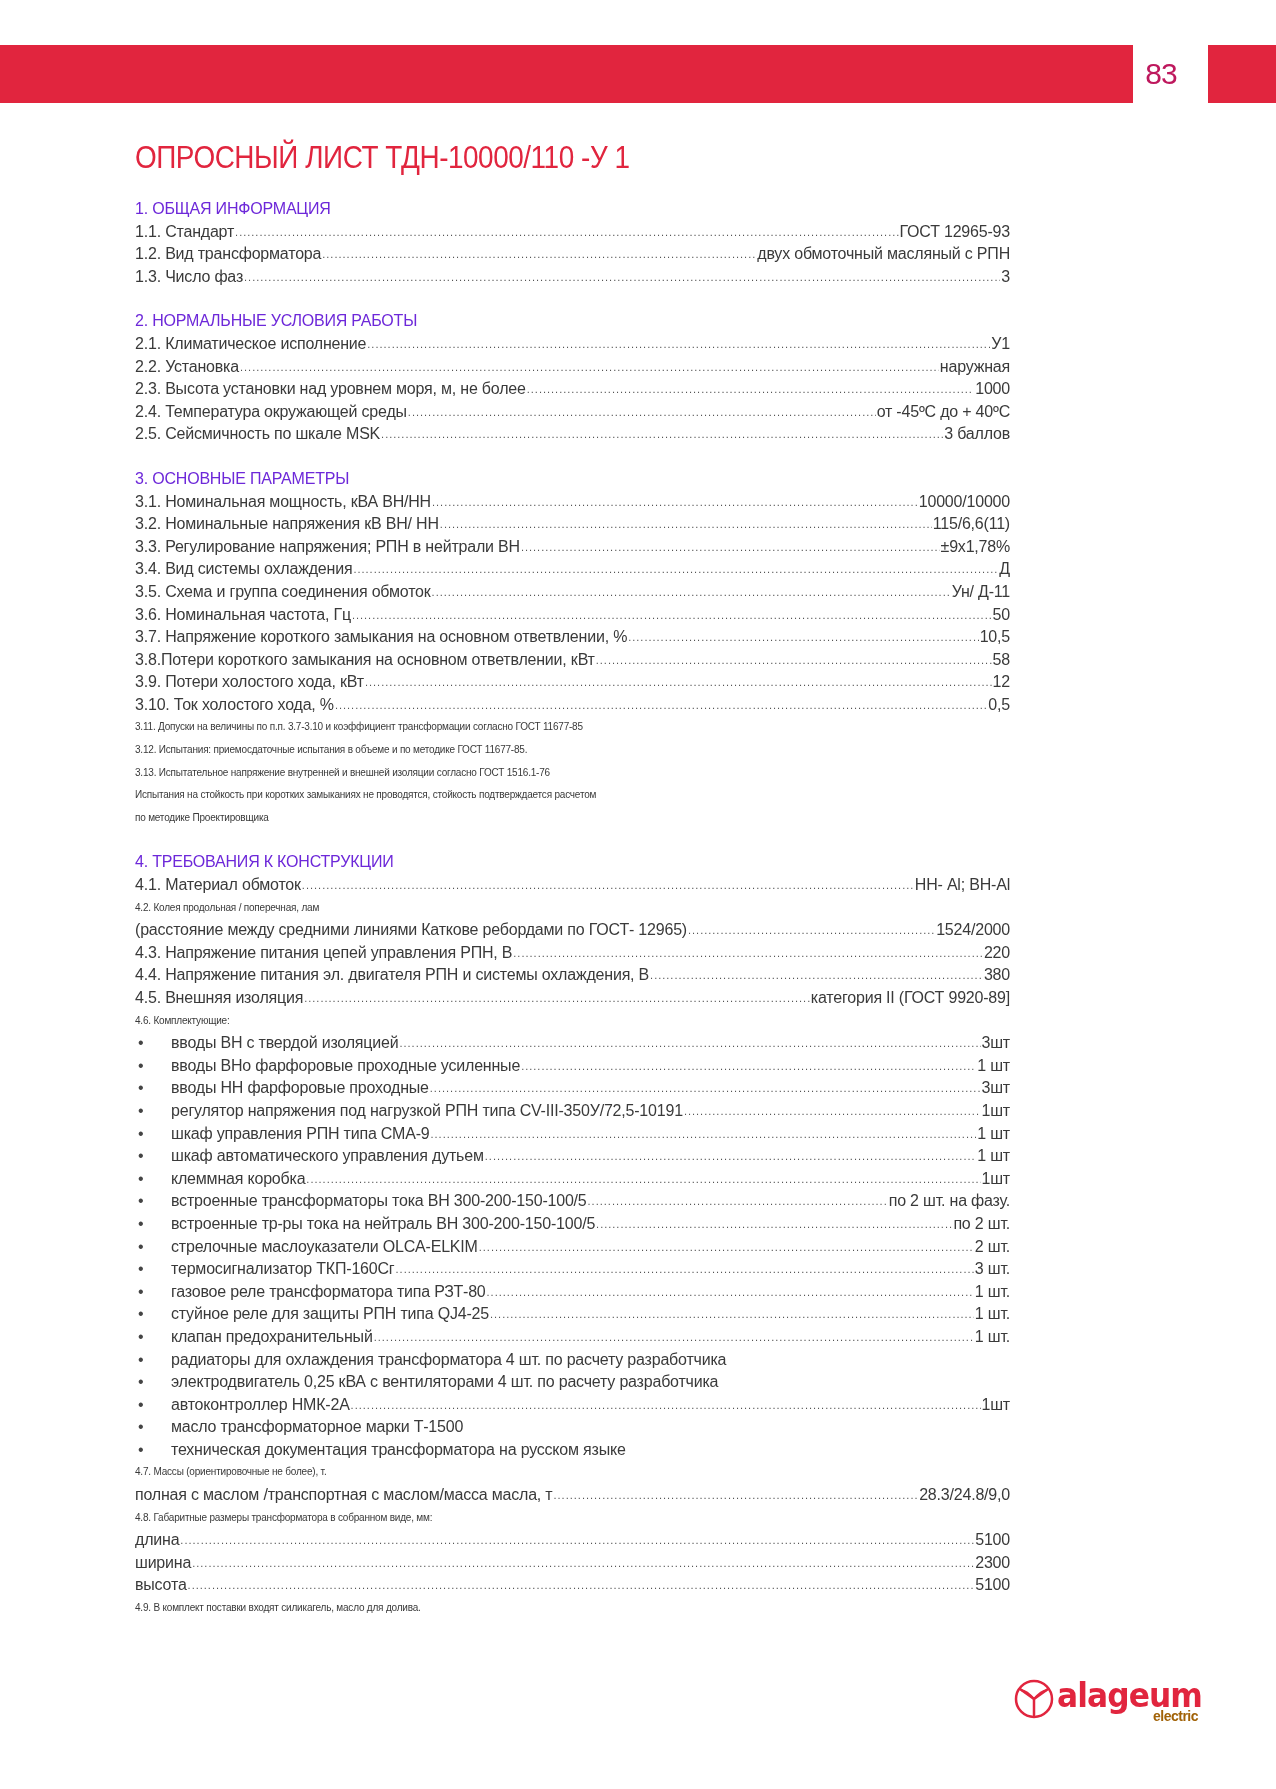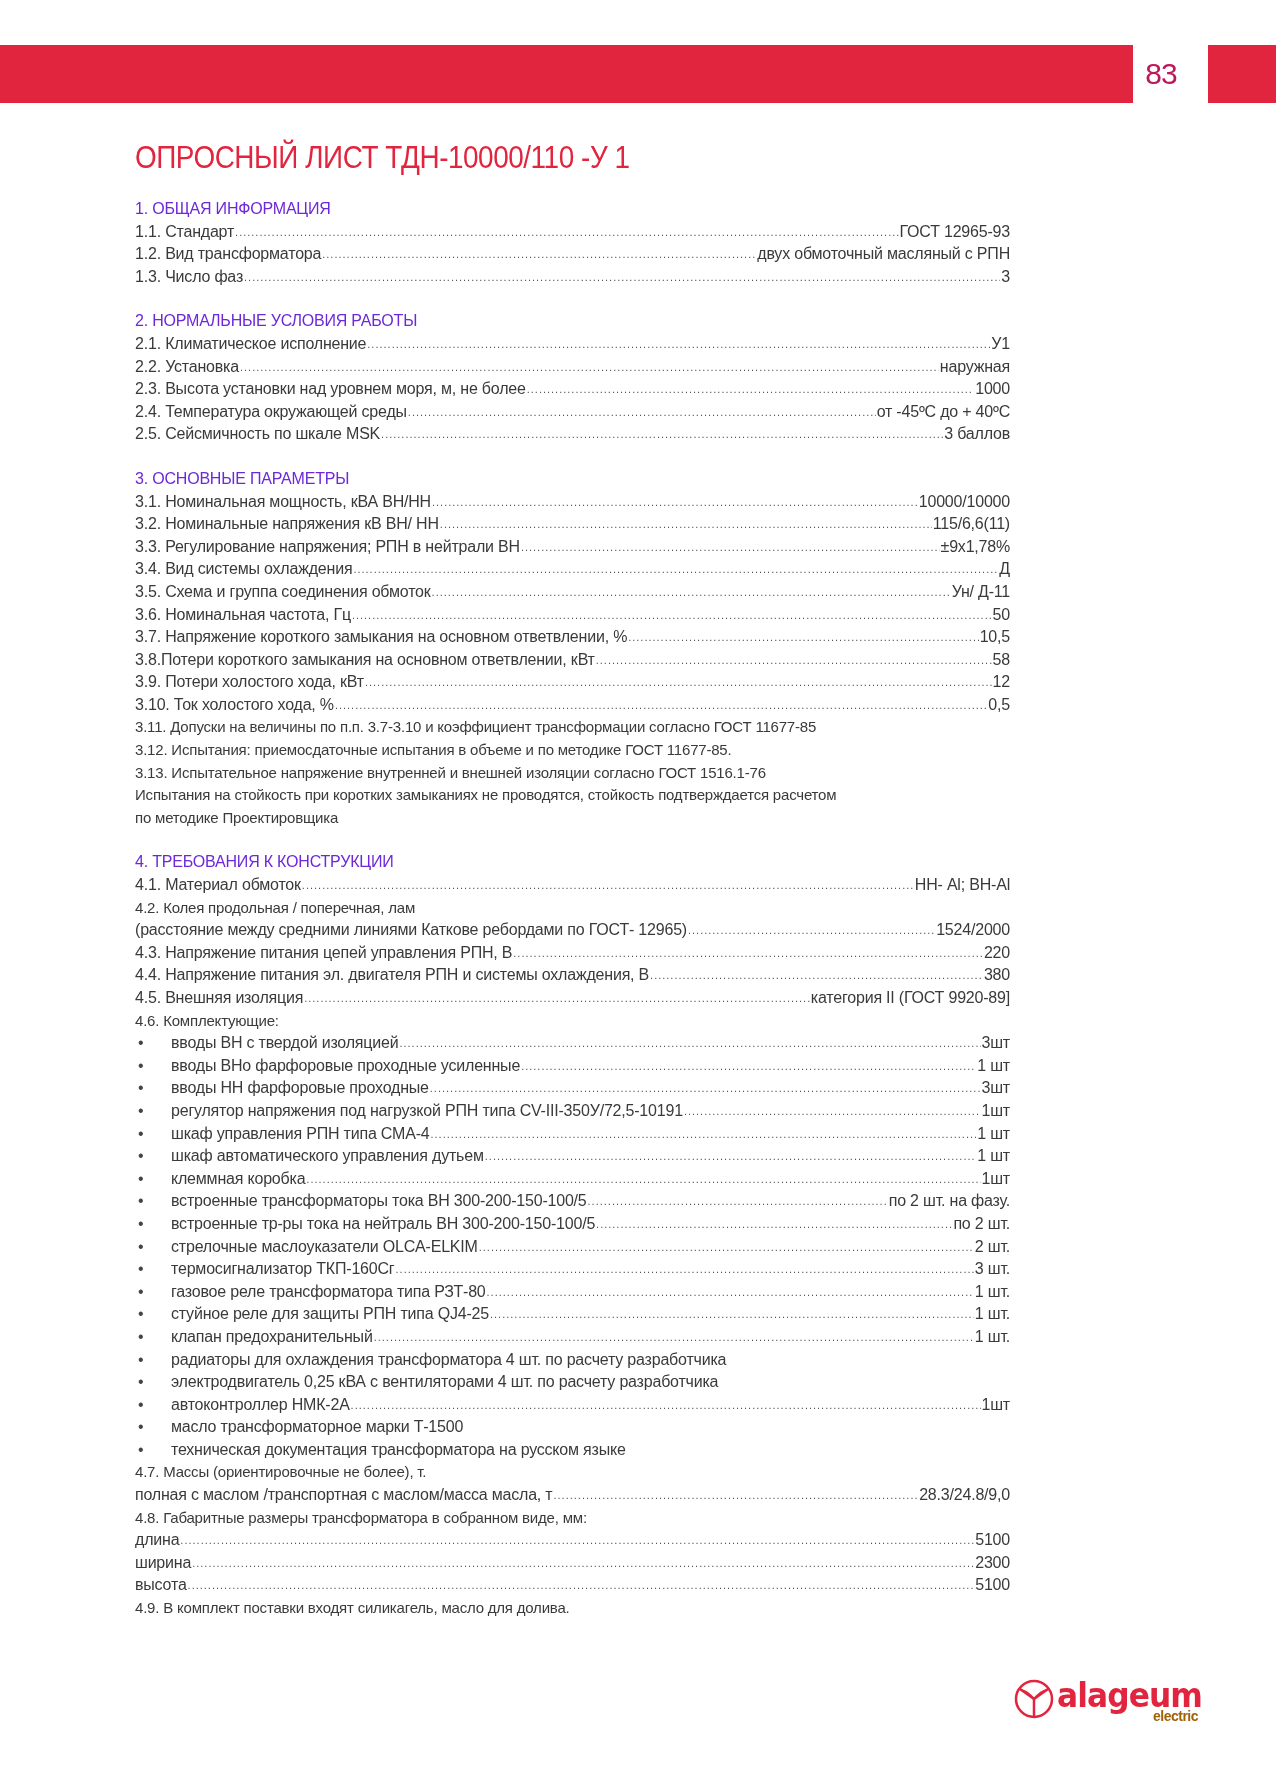--- a/index.html
+++ b/index.html
@@ -16,21 +16,21 @@
     .section { margin-bottom: 22px; }
     .sec-head { font-size: 16px; color: #6d28d9; height: 22.6px; line-height: 22.6px;
                 letter-spacing: -0.2px; white-space: nowrap; }
     .row { display: flex; align-items: flex-start; height: 22.6px; line-height: 22.6px;
            font-size: 16px; color: #3a3a3a; white-space: nowrap; overflow: hidden; letter-spacing: -0.2px; }
     .row .lbl { flex: 0 0 auto; }
     .row .dots { flex: 1 1 auto; overflow: hidden; margin: 0 1px; color: #555; font-size: 11px;
                  letter-spacing: 1px; }
     .row .dots::before { content: "........................................................................................................................................................................................................................................................................................"; }
     .row .val { flex: 0 0 auto; }
-    .plain { height: 22.6px; line-height: 22.6px; font-size: 15px; white-space: nowrap; letter-spacing: -0.2px; }
+    .plain { height: 22.6px; line-height: 22.6px; font-size: 10px; white-space: nowrap; letter-spacing: -0.2px; }
     .bullet { display: inline-block; width: 36px; padding-left: 3px; box-sizing: border-box; flex: 0 0 36px; color: #444; }
     .logo { position: absolute; left: 1013px; top: 1678px; width: 200px; height: 50px; }
     .logo svg { display: block; }
     .logo-text { position: absolute; left: 44px; top: -3px; font-size: 34px; font-weight: bold; color: #e1253e;
                  letter-spacing: -1px; font-family: "DejaVu Sans", sans-serif; transform: scaleX(0.92); transform-origin: left; }
     .logo-sub { position: absolute; left: 140px; top: 30px; font-size: 14px; font-weight: bold; color: #a16207;
                 font-family: Liberation Sans, sans-serif; letter-spacing: -0.5px; }
   </style>
 </head>
 <body>
@@ -199,21 +199,21 @@
         <span class="val">3шт</span>
       </div>
     <div class="row">
         <span class="bullet">•</span>
         <span class="lbl">регулятор напряжения под нагрузкой РПН типа CV-III-350У/72,5-10191</span>
         <span class="dots"></span>
         <span class="val"> 1шт</span>
       </div>
     <div class="row">
         <span class="bullet">•</span>
-        <span class="lbl">шкаф управления РПН типа СМА-4</span>
+        <span class="lbl">шкаф управления РПН типа СМА-9</span>
         <span class="dots"></span>
         <span class="val"> 1 шт</span>
       </div>
     <div class="row">
         <span class="bullet">•</span>
         <span class="lbl">шкаф автоматического управления дутьем</span>
         <span class="dots"></span>
         <span class="val"> 1 шт</span>
       </div>
     <div class="row">

